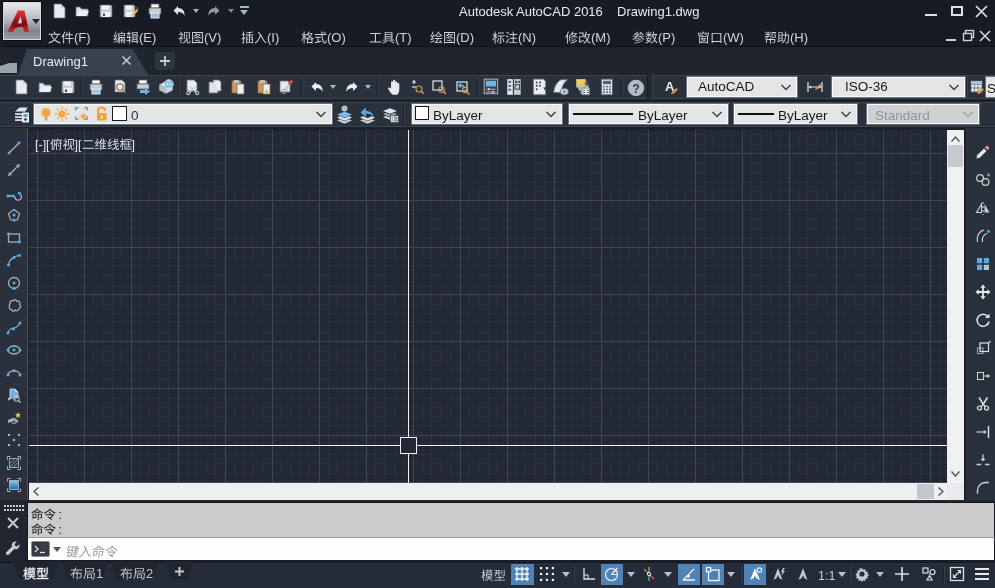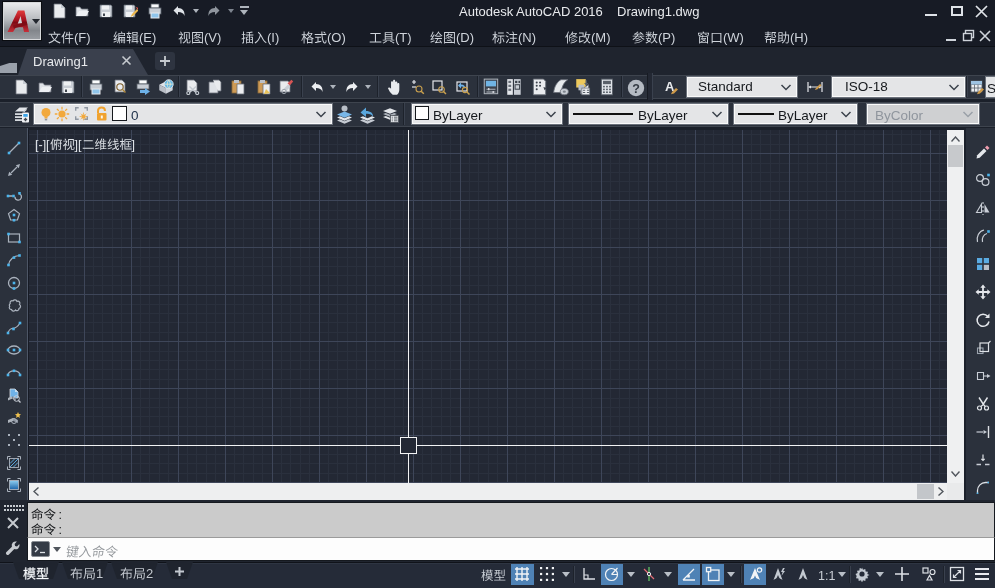--- a/index.html
+++ b/index.html
@@ -328,32 +328,32 @@
     </svg></div>
 <div style="position:absolute;left:647px;top:73px;width:6px;height:27px;background:#232833;border-left:1px solid #171b23;border-right:1px solid #3a414e"></div>
 <div style="position:absolute;left:663px;top:79px;line-height:0;"><svg width="18" height="16" viewBox="0 0 18 16" style="" fill="none">
       <text x="2" y="12" font-family="Liberation Sans" font-size="13" font-weight="bold" fill="#e9ebee">A</text>
       <path d="M9 13l4-4 2 1.5-4 4-3 .8z" fill="#cf9b4a"></path>
     </svg></div>
 <div style="position:absolute;left:686px;top:76px;width:112px;height:22px;background:#e4e5e7;border:1px solid #6a707a;box-shadow:inset 0 0 0 1px #fafafa"></div>
 <svg style="position:absolute;left:780px;top:83px" width="12" height="9">
     <path d="M1.5 2l4.5 4.5L10.5 2" stroke="#3c424c" stroke-width="1.5" fill="none"></path>
   </svg>
-<div style="position:absolute;left:698px;top:79px;font-size:13.5px;color:#15181c">Standard</div>
+<div style="position:absolute;left:698px;top:79px;font-size:13.5px;color:#15181c">AutoCAD</div>
 <div style="position:absolute;left:806px;top:79px;line-height:0;"><svg width="18" height="16" viewBox="0 0 18 16" style="" fill="none">
       <path d="M2 3v10M16 3v10" stroke="#e4e7eb" stroke-width="1.2"></path>
       <path d="M4 8h10" stroke="#e4e7eb" stroke-width="1"></path>
       <path d="M2 8l3-1.5v3zM16 8l-3-1.5v3z" fill="#e4e7eb"></path>
       <path d="M10 9l4-4 1.5 1.2-4 4-2.6.8z" fill="#cf9b4a"></path>
     </svg></div>
 <div style="position:absolute;left:831px;top:76px;width:135px;height:22px;background:#e4e5e7;border:1px solid #6a707a;box-shadow:inset 0 0 0 1px #fafafa"></div>
 <svg style="position:absolute;left:948px;top:83px" width="12" height="9">
     <path d="M1.5 2l4.5 4.5L10.5 2" stroke="#3c424c" stroke-width="1.5" fill="none"></path>
   </svg>
-<div style="position:absolute;left:845px;top:79px;font-size:13.5px;color:#15181c">ISO-18</div>
+<div style="position:absolute;left:845px;top:79px;font-size:13.5px;color:#15181c">ISO-36</div>
 <div class="vsep" style="left:966px;top:76px;height:21px"></div>
 <div style="position:absolute;left:969px;top:79px;line-height:0;"><svg width="16" height="16" viewBox="0 0 16 16" style="" fill="none">
       <rect x="2" y="2" width="11" height="11" fill="#eceef1" stroke="#596069" stroke-width="0.8"></rect>
       <path d="M2 5.5h11M2 9h11M5.5 2v11M9 2v11" stroke="#596069" stroke-width="0.8"></path>
       <rect x="2" y="2" width="11" height="3.5" fill="#9ec3e2"></rect>
       <path d="M9 13l4-4 2 1.5-4 4-3 .8z" fill="#cf9b4a"></path>
     </svg></div>
 <div style="position:absolute;left:985px;top:76px;width:10px;height:22px;background:#e4e5e7;border:1px solid #6a707a;border-right:0"></div>
 <div style="position:absolute;left:987px;top:79px;white-space:nowrap;"><span style="font-size:13.5px;color:#15181c">St</span></div>
 <div style="position:absolute;left:0px;top:102px;width:995px;height:25px;background:#2b313c;border:1px solid #3e444e;border-left:0;border-right:0"></div>
@@ -433,21 +433,21 @@
 <div style="position:absolute;left:733px;top:103px;width:125px;height:22px;background:#e4e5e7;border:1px solid #6a707a;box-shadow:inset 0 0 0 1px #fafafa"></div>
 <svg style="position:absolute;left:840px;top:110px" width="12" height="9">
     <path d="M1.5 2l4.5 4.5L10.5 2" stroke="#3c424c" stroke-width="1.5" fill="none"></path>
   </svg>
 <div style="position:absolute;left:738px;top:113px;width:36px;height:1.5px;background:#111"></div>
 <div style="position:absolute;left:778px;top:106px;white-space:nowrap;"><span style="font-size:13.5px;color:#15181c">ByLayer</span></div>
 <div style="position:absolute;left:866px;top:103px;width:114px;height:22px;background:#cfd0d2;border:1px solid #6a707a;box-shadow:inset 0 0 0 1px #fafafa"></div>
 <svg style="position:absolute;left:962px;top:110px" width="12" height="9">
     <path d="M1.5 2l4.5 4.5L10.5 2" stroke="#9aa0a8" stroke-width="1.5" fill="none"></path>
   </svg>
-<div style="position:absolute;left:875px;top:106px;white-space:nowrap;"><span style="font-size:13.5px;color:#8f959d">ByColor</span></div>
+<div style="position:absolute;left:875px;top:106px;white-space:nowrap;"><span style="font-size:13.5px;color:#8f959d">Standard</span></div>
 <div style="position:absolute;left:0px;top:128px;width:28px;height:372px;background:#2b313c;border-right:1px solid #4d5666"></div>
 <div style="position:absolute;left:6px;top:140px;line-height:0;"><svg width="16" height="16" viewBox="0 0 16 16" style="" fill="none">
       <path d="M3 13L13 3" stroke="#aab2bd" stroke-width="1.2"></path>
       <rect x="1.7" y="11.7" width="2.6" height="2.6" fill="#4cb4ec"></rect>
       <rect x="11.7" y="1.7" width="2.6" height="2.6" fill="#4cb4ec"></rect>
     </svg></div>
 <div style="position:absolute;left:6px;top:162px;line-height:0;"><svg width="16" height="16" viewBox="0 0 16 16" style="" fill="none">
       <path d="M5 11L11 5" stroke="#aab2bd" stroke-width="1.3"></path>
       <path d="M14 2l-1.2 4.2-3-3zM2 14l1.2-4.2 3 3z" fill="#aab2bd"></path>
     </svg></div>

